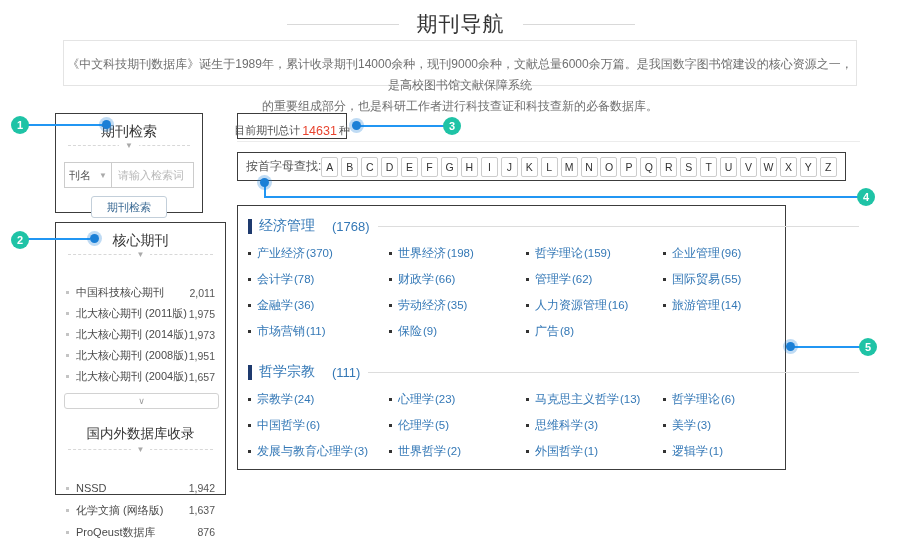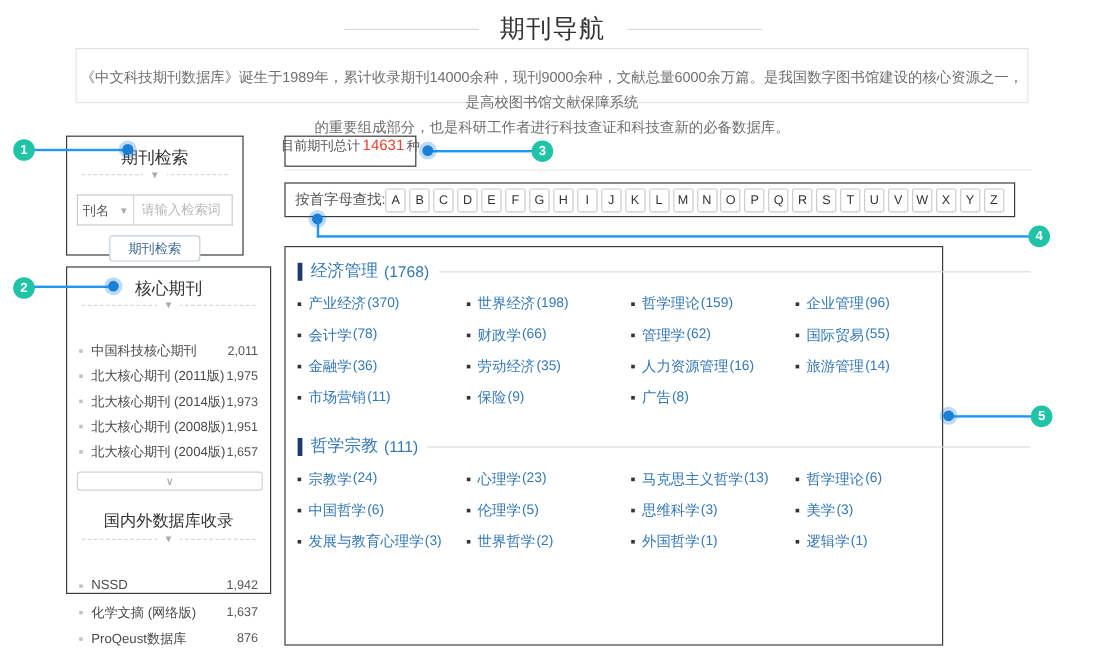--- a/index.html
+++ b/index.html
@@ -44,40 +44,40 @@
   .side-item .bullet { width:3px; height:3px; background:#c4c4c4; margin-right:7px; flex:0 0 3px; }
   .side-item .lbl { font-size:11px; color:#4a4a4a; flex:1; white-space:nowrap; }
   .side-item .cnt { font-size:10.5px; color:#555; }
   .expand-btn { display:block; margin:6px 8px 4px 8px; width:155px; height:16px;
     border:1px solid #d2d2d2; border-radius:3px; background:#fff; color:#9a9a9a;
     font-size:9px; line-height:13px; cursor:pointer; }
   .sub-title { text-align:center; font-size:13.5px; color:#333; padding-top:12px; height:32px; }
 
   
   .total-box { position:absolute; left:237px; top:113px; width:110px; height:26px;
-    border:1px solid #3c3c3c; display:flex; align-items:flex-start; justify-content:center;
+    border:1px solid #3c3c3c; display:flex; align-items:flex-end; justify-content:center;
     font-size:11px; color:#555; white-space:nowrap; }
   .total-box .num { margin:0 2px; font-size:12.5px; }
   .total-rule { position:absolute; left:237px; top:141px; width:623px; height:1px; background:#ececec; }
 
   
   .alpha-box { position:absolute; left:237px; top:152px; width:609px; height:29px;
     border:1px solid #3c3c3c; display:flex; align-items:center; padding:0 8px; }
   .alpha-label { font-size:12px; color:#555; white-space:nowrap; margin-right:0; }
   .alpha-letters { flex:1; display:flex; justify-content:space-between; }
   .letter { width:17px; height:20px; border:1px solid #ccc; border-radius:2px;
     font-size:10.5px; color:#333; text-align:center; line-height:18px; cursor:pointer; background:#fff; }
 
   
-  .cat-box { position:absolute; left:237px; top:205px; width:549px; height:333px;
+  .cat-box { position:absolute; left:237px; top:205px; width:549px; height:265px;
     border:1px solid #3c3c3c; padding:6px 10px 0 10px; overflow:visible; }
   .cat-header { display:flex; align-items:center; height:24px; margin-top:2px; }
   .cat-bar { width:4px; height:15px; background:#1e3a6e; margin-right:7px; }
   .cat-name { font-size:14px; color:#3478b6; white-space:nowrap; }
-  .cat-count { font-size:13px; color:#3478b6; margin-left:5px; white-space:nowrap; }
+  .cat-count { font-size:13px; color:#3478b6; margin-left:17px; white-space:nowrap; }
   .cat-line { flex:1; height:1px; background:#ddd; margin-left:8px; margin-right:-84px; }
   .links-grid { display:grid; grid-template-columns:141px 137px 137px 1fr; margin-top:2px; }
   .cat-link { display:flex; align-items:center; height:26px; cursor:pointer; }
   .cat-link .sq { width:3px; height:3px; background:#333; margin-right:6px; flex:0 0 3px; }
   .cat-link .llbl { font-size:12px; color:#3478b6; white-space:nowrap; }
   .cat-link .lcnt { font-size:11.5px; color:#3478b6; margin-left:1px; }
   .cat-gap { height:14px; }
 
   
   .ann-line { position:absolute; background:#2196f3; height:2px; z-index:40; }

